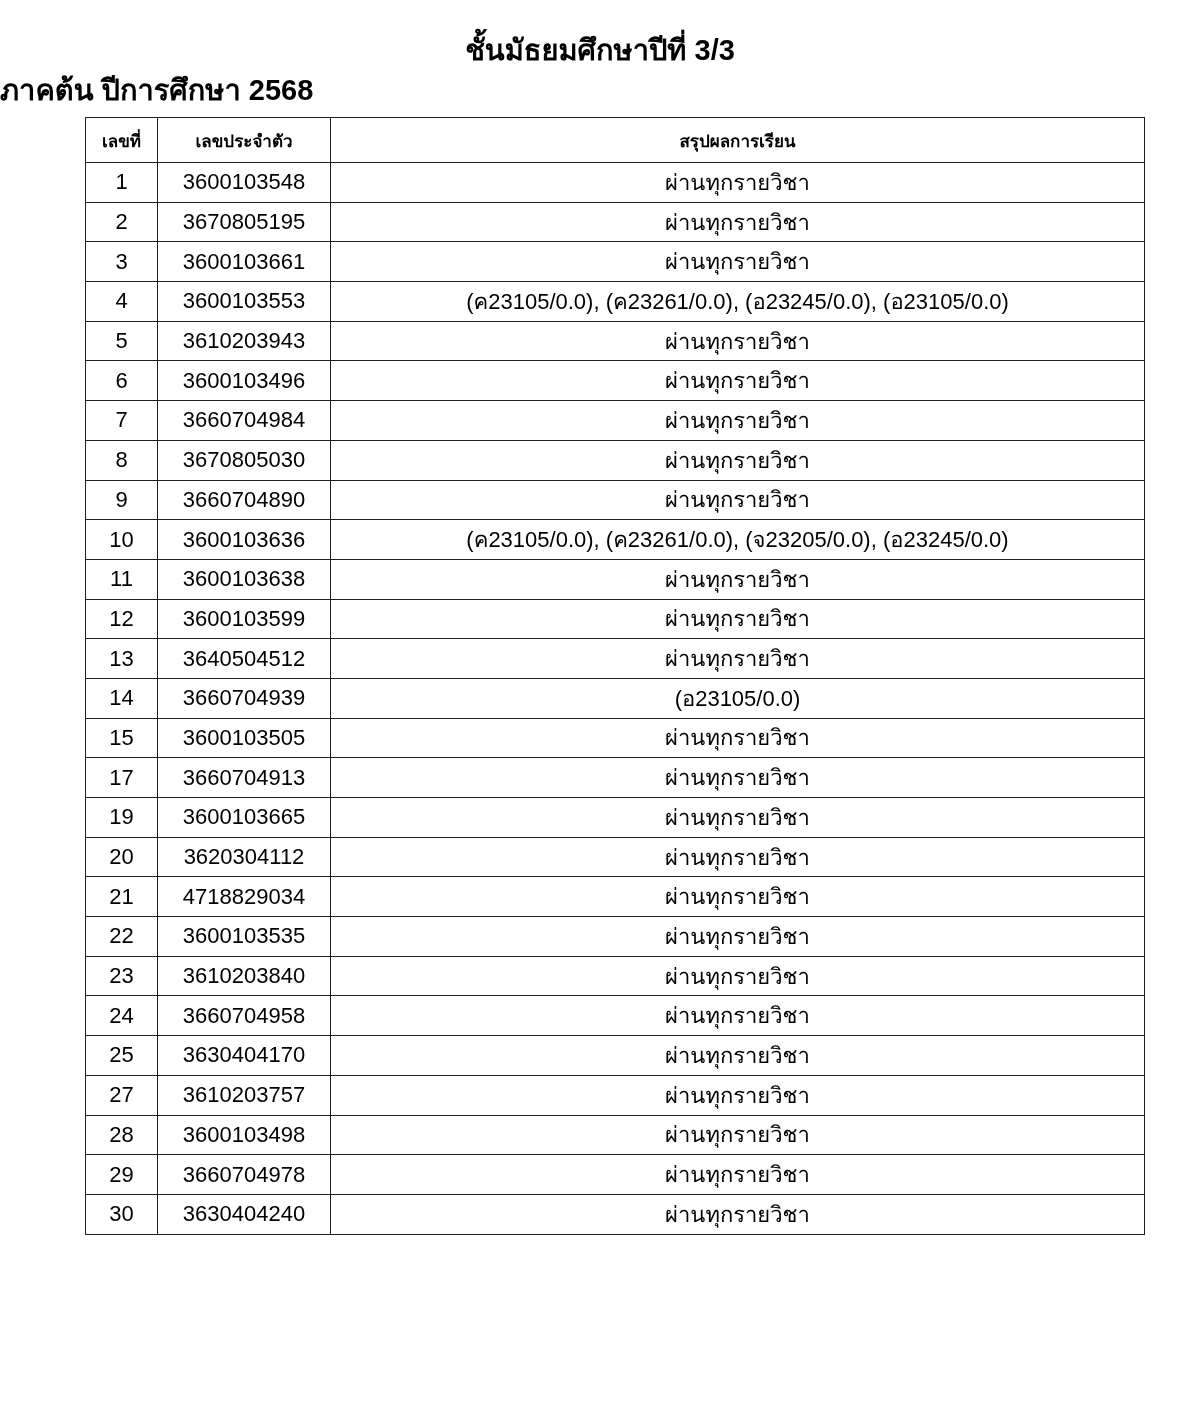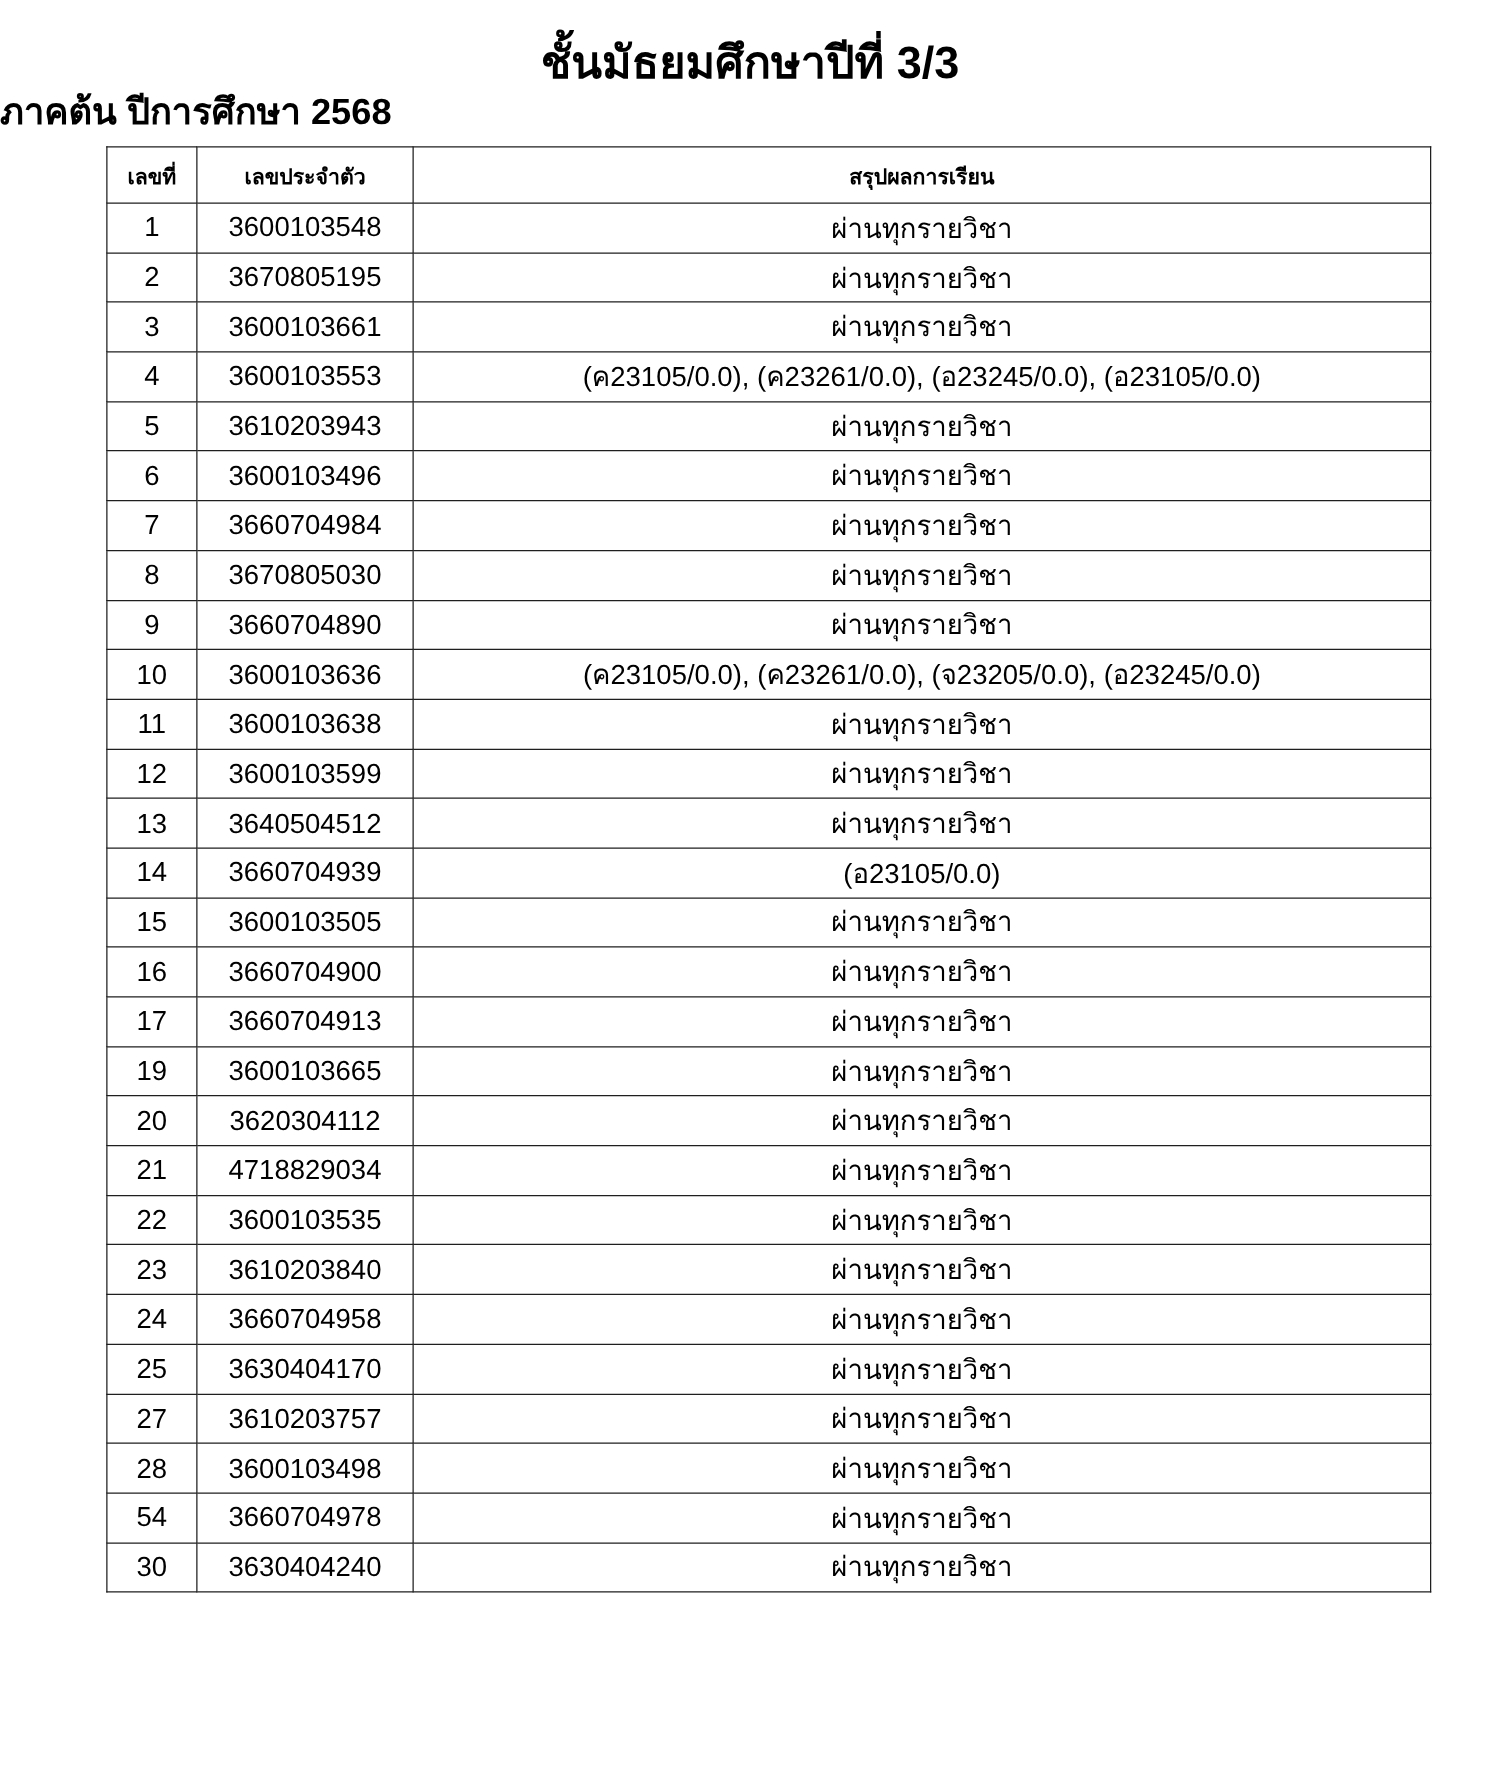--- a/index.html
+++ b/index.html
@@ -13,21 +13,21 @@
     height: 1426px;
     background: #ffffff;
     font-family: "Liberation Sans", "DejaVu Sans", sans-serif;
     color: #000000;
     overflow: hidden;
   }
   .doc-title {
     margin: 0;
     padding-top: 30px;
     text-align: center;
-    font-size: 36px;
+    font-size: 29px;
     font-weight: bold;
     line-height: 40px;
     color: #000000;
   }
   .doc-subtitle {
     margin: 0;
     text-align: left;
     font-size: 29px;
     font-weight: bold;
     line-height: 40px;
@@ -157,25 +157,20 @@
           <td>14</td>
           <td>3660704939</td>
           <td>(อ23105/0.0)</td>
         </tr>
         <tr>
           <td>15</td>
           <td>3600103505</td>
           <td>ผ่านทุกรายวิชา</td>
         </tr>
         <tr>
-          <td>16</td>
-          <td>3660704900</td>
-          <td>ผ่านทุกรายวิชา</td>
-        </tr>
-        <tr>
           <td>17</td>
           <td>3660704913</td>
           <td>ผ่านทุกรายวิชา</td>
         </tr>
         <tr>
           <td>19</td>
           <td>3600103665</td>
           <td>ผ่านทุกรายวิชา</td>
         </tr>
         <tr>
@@ -212,21 +207,21 @@
           <td>27</td>
           <td>3610203757</td>
           <td>ผ่านทุกรายวิชา</td>
         </tr>
         <tr>
           <td>28</td>
           <td>3600103498</td>
           <td>ผ่านทุกรายวิชา</td>
         </tr>
         <tr>
-          <td>54</td>
+          <td>29</td>
           <td>3660704978</td>
           <td>ผ่านทุกรายวิชา</td>
         </tr>
         <tr>
           <td>30</td>
           <td>3630404240</td>
           <td>ผ่านทุกรายวิชา</td>
         </tr>
       </tbody>
   </table>

